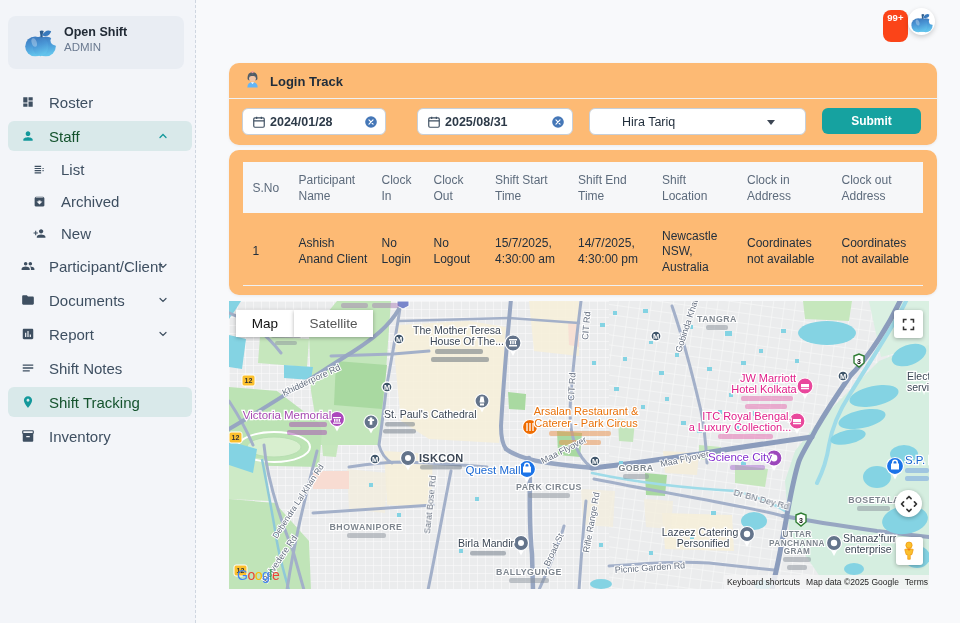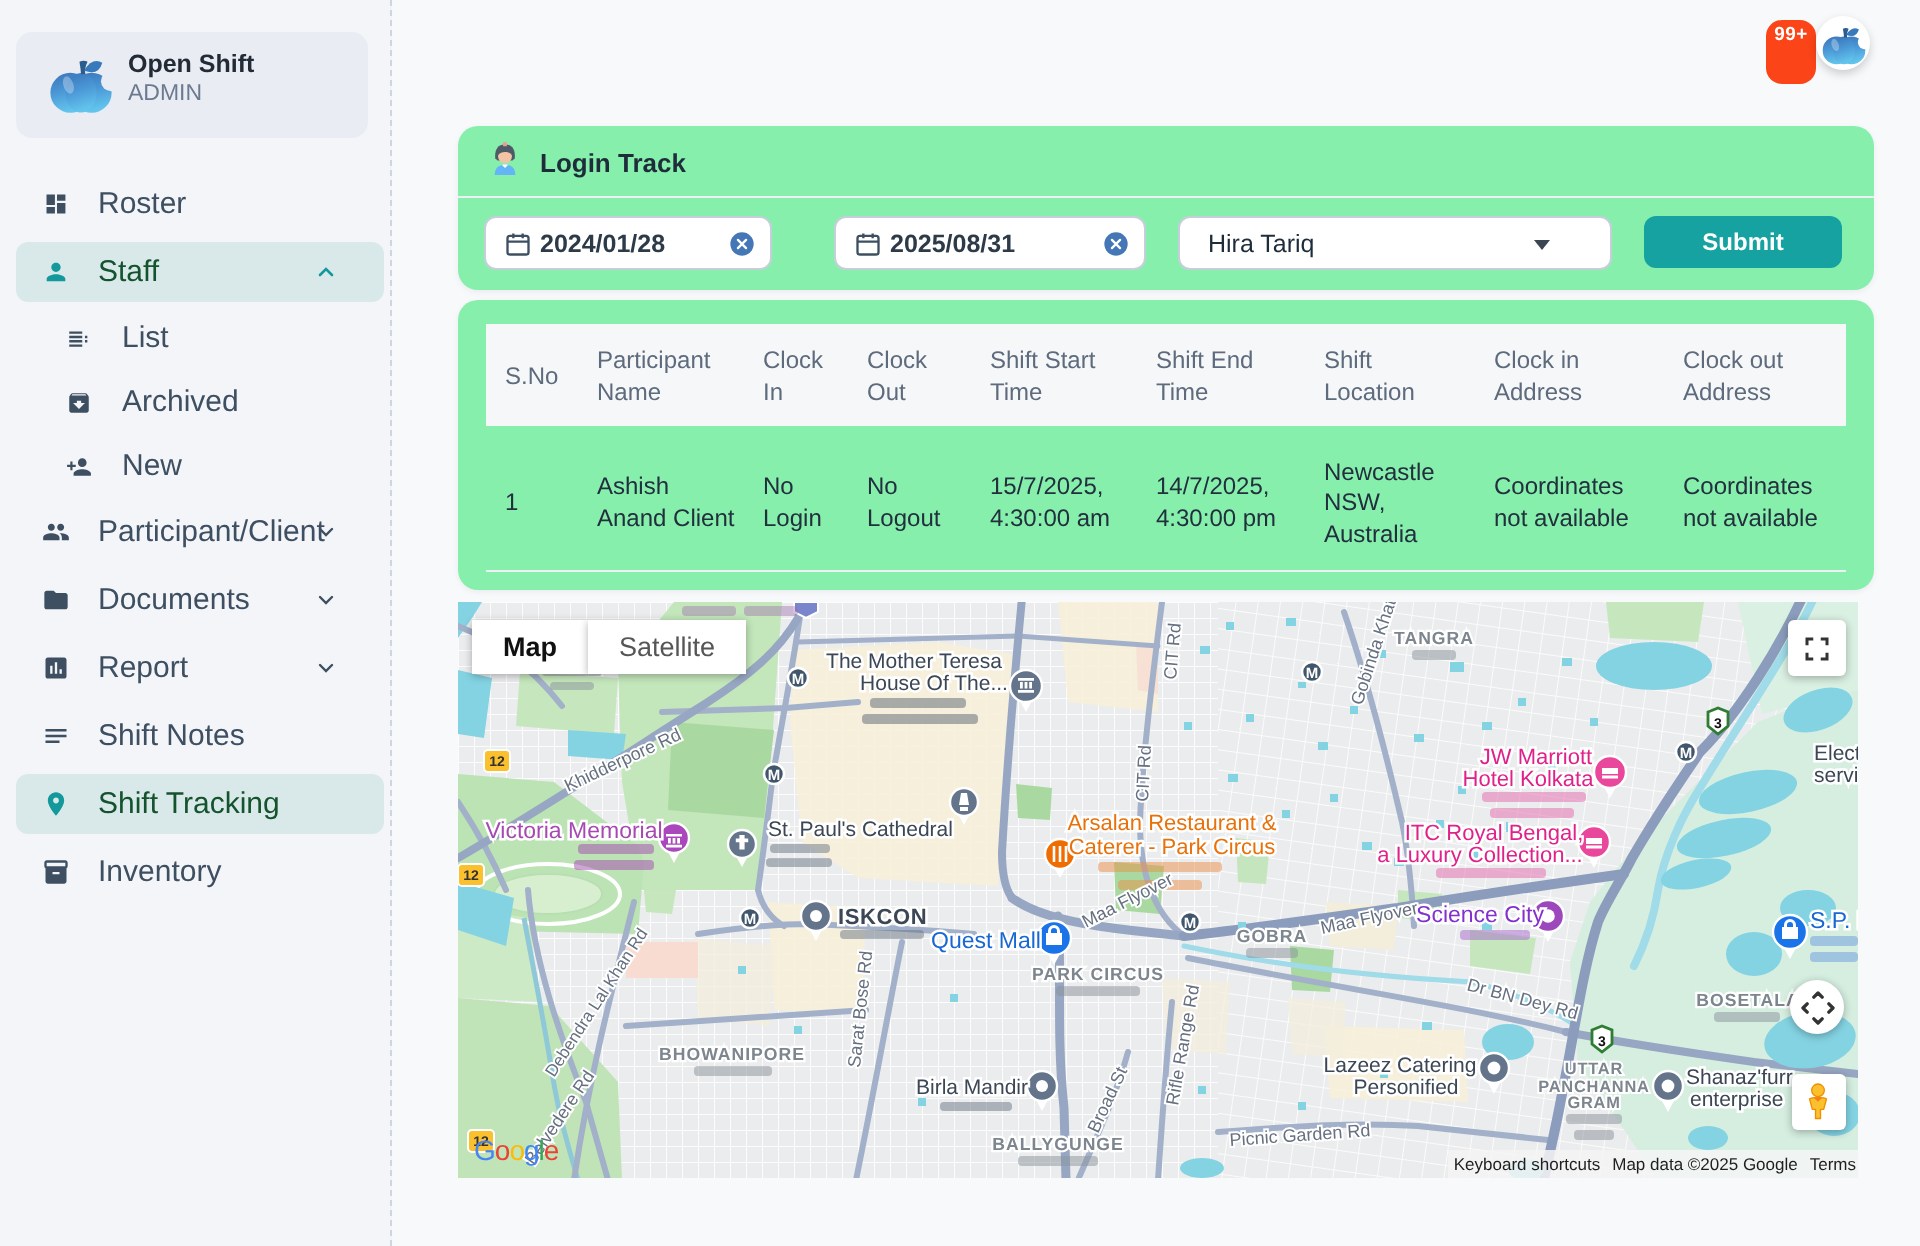--- a/index.html
+++ b/index.html
@@ -21,45 +21,45 @@
 .mi.sub .tx { left:61px; }
 .mi.sel .tx { color:#14532d; }
 .mi .chev { position:absolute; right:27px; top:50%; transform:translateY(-50%); width:12px; height:12px; }
 
 
 #bellwrap { position:absolute; left:878px; top:8px; width:60px; height:34px; }
 #avatar { position:absolute; left:908px; top:8px; width:27px; height:27px; border-radius:50%; background:#fff; box-shadow:0 2px 5px rgba(0,0,0,.18); }
 #badge { position:absolute; left:883px; top:10px; width:25px; height:32px; background:#fb4418; border-radius:8px; color:#fff; font-size:9.5px; font-weight:bold; text-align:center; line-height:16px; letter-spacing:.2px; }
 
 
-.card { position:absolute; left:229px; width:708px; background:#86efac; border-radius:10px; box-shadow:0 1px 3px rgba(16,24,40,.06); }
+.card { position:absolute; left:229px; width:708px; background:#fdba74; border-radius:10px; box-shadow:0 1px 3px rgba(16,24,40,.06); }
 #card1 { top:63px; height:82px; }
 #c1head { position:absolute; left:0; top:0; width:100%; height:36px; border-bottom:1px solid #eef1f4; }
 #c1title { position:absolute; left:41px; top:11px; font-size:13px; font-weight:bold; color:#1f2c3a; }
 .inp { position:absolute; top:44.5px; height:27px; border:1px solid #c6cfd9; border-radius:6px; background:#fff; }
 #inp1 { left:13px; width:144px; }
 #inp2 { left:188px; width:156px; }
 #sel1 { left:360px; width:217px; }
 .inp .cal { position:absolute; left:9px; top:6px; width:14px; height:14px; }
 .inp .dt { position:absolute; left:27px; top:6px; font-size:12.5px; font-weight:600; color:#2d3a48; }
 .inp .clr { position:absolute; right:7px; top:6.5px; width:14px; height:14px; }
-#sel1 .st { position:absolute; left:14px; top:6px; font-size:12.5px; color:#1f2c3a;text-align:right; }
+#sel1 .st { position:absolute; left:32px; top:6px; font-size:12.5px; color:#1f2c3a;text-align:right; }
 #sel1 .caret { position:absolute; right:30px; top:11px; width:0; height:0; border-left:4.5px solid transparent; border-right:4.5px solid transparent; border-top:5px solid #3c4653; }
 #submit { position:absolute; left:593px; top:45px; width:99px; height:26px; background:#16a2a0; border:none; border-radius:6px; color:#fff; font-size:12px; font-weight:bold; font-family:"Liberation Sans",sans-serif; }
 
 #card2 { top:150px; height:145px; }
 #thead { position:absolute; left:14px; top:12px; width:680px; height:51px; background:#f6f7f9; }
 .hc { position:absolute; top:12px; height:51px; display:flex; align-items:center; font-size:12px; color:#5d6b7c; font-weight:500; line-height:16px; }
 .bc { position:absolute; font-size:12px; color:#222f3d; line-height:15.5px; }
 #rowline { position:absolute; left:14px; top:135px; width:680px; height:1px; background:#eef1f4; }
 
 
 #map { position:absolute; left:229px; top:301px; width:700px; height:288px; background:#e9eaec; overflow:hidden; }
 .gbtn { position:absolute; background:#fff; box-shadow:0 1px 4px rgba(0,0,0,.3); }
-#btnMap { left:7px; top:9px; width:58px; height:27px; font-size:13.5px; font-weight:bold; color:#111; text-align:center; line-height:27px; }
+#btnMap { left:7px; top:9px; width:58px; height:27px; font-size:13.5px; font-weight:normal; color:#111; text-align:center; line-height:27px; }
 #btnSat { left:65px; top:9px; width:79px; height:27px; font-size:13.5px; color:#565656; text-align:center; line-height:27px; }
 #btnFull { left:665px; top:9px; width:29px; height:28px; border-radius:3px; }
 #panBtn { left:666px; top:189px; width:27px; height:27px; border-radius:50%; box-shadow:0 1px 4px rgba(0,0,0,.3); background:#fff; }
 #pegman { left:667px; top:236px; width:27px; height:28px; border-radius:3px; }
 #glogo { position:absolute; left:8px; top:266px; font-size:14px; font-weight:500; letter-spacing:-.5px; }
 #attrib { position:absolute; right:-2px; bottom:1px; height:13px; font-size:8.5px; color:#1f1f1f; letter-spacing:0; }
 #attrib span { background:rgba(245,245,245,.85); padding:2px 3px; display:inline-block; }
 </style>
 </head>
 <body>

